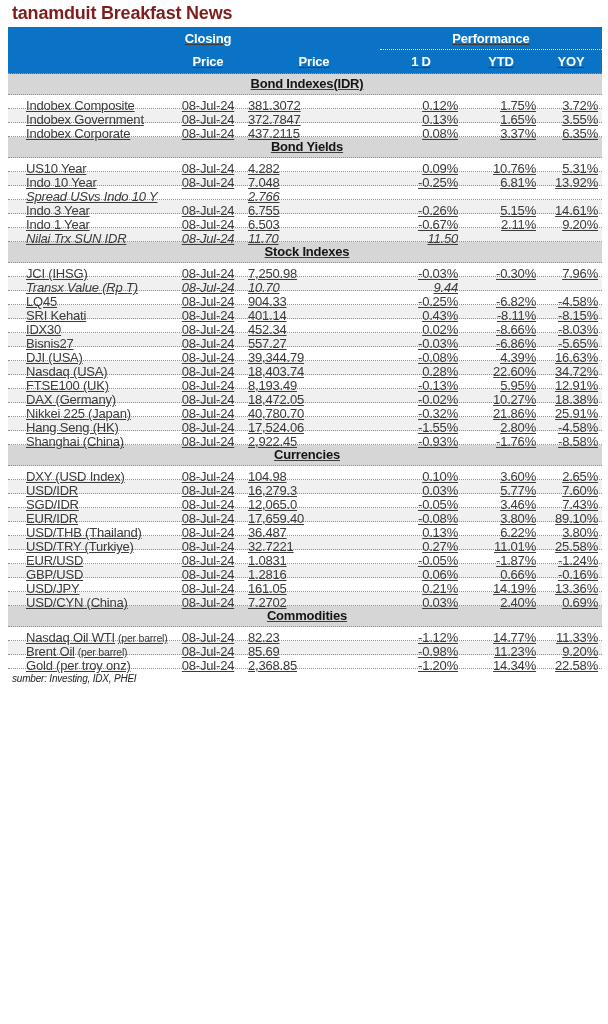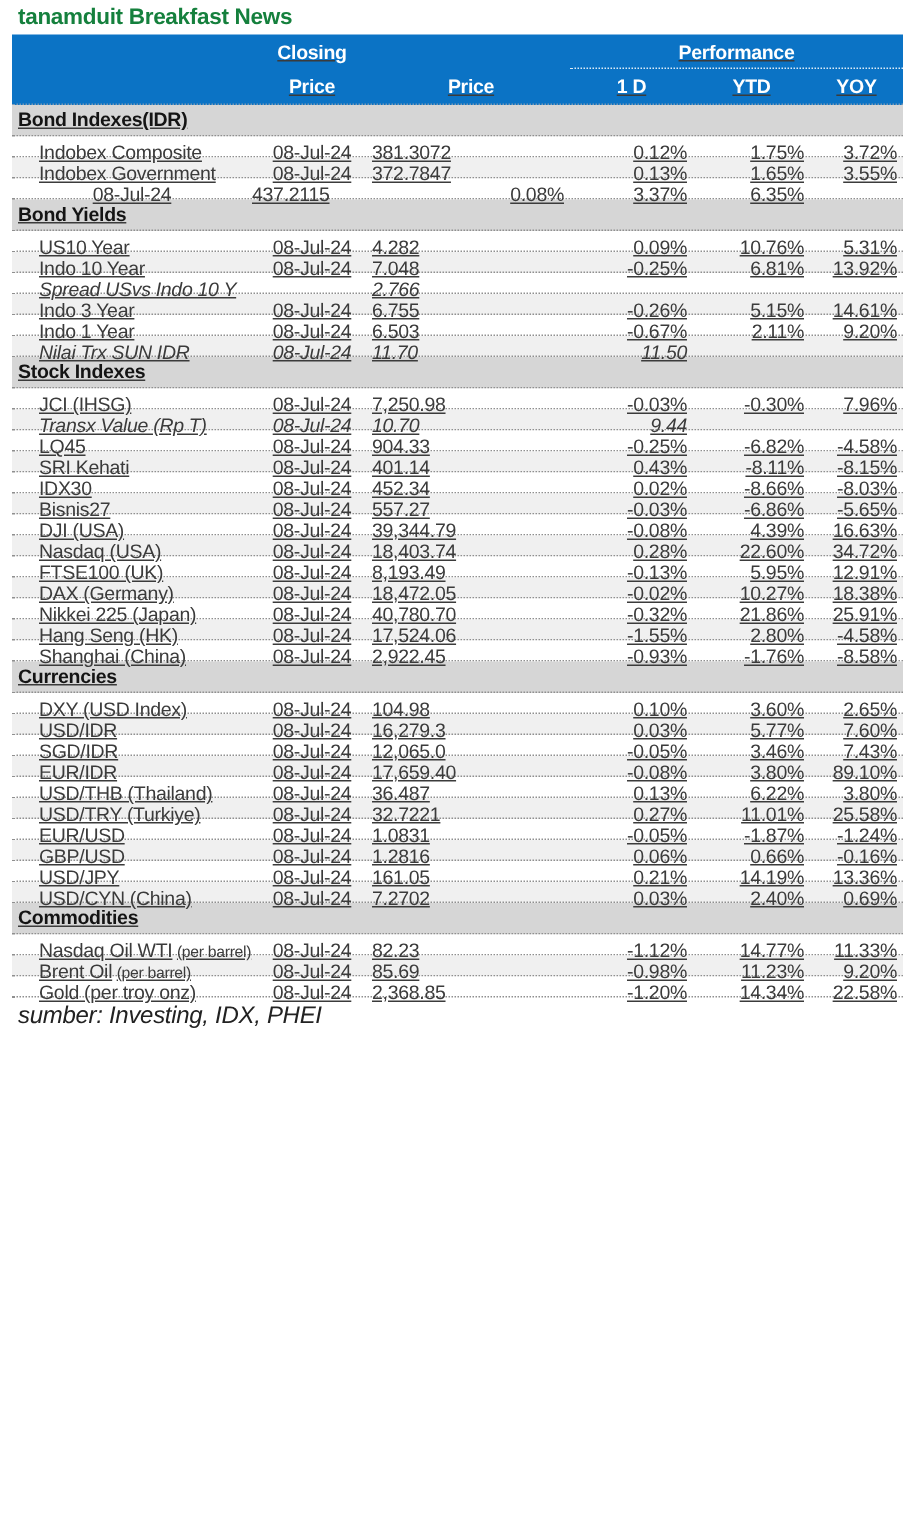--- a/index.html
+++ b/index.html
@@ -3,23 +3,23 @@
 <meta charset="utf-8">
 <style>
   * { box-sizing: border-box; margin: 0; padding: 0; }
   html, body { width: 608px; height: 1024px; background: #ffffff; overflow: hidden; }
   body {
     font-family: "Liberation Sans", sans-serif;
     color: #3b3b3b;
     letter-spacing: -0.2px;
   }
   .title {
-    font-size: 15px;
+    font-size: 18px;
     font-weight: 700;
-    color: #15803d;
+    color: #7f1d1d;
     margin: 3px 0 3px 12px;
   }
   .table {
     margin-left: 8px;
     width: 594px;
     text-decoration: underline;
   }
   .bluehead {
     display: grid;
     grid-template-columns: 160px 80px 132px 82px 78px 62px;
@@ -44,41 +44,42 @@
   }
   .section-row {
     height: 21px;
     line-height: 20px;
     background: var(--section-gray, #d6d6d6);
     border-bottom: 1px dotted #8f8f8f;
     font-weight: 700;
     font-size: 13px;
     color: #141414;
     padding-left: 4px;
+    text-align: center;
   }
   .row {
     display: grid;
     grid-template-columns: 160px 80px 132px 82px 78px 62px;
     height: 14px;
     line-height: 22px;
     border-bottom: 1px dotted #8f8f8f;
     font-size: 13px;
     background: #fff;
   }
   .row.alt { background: var(--alt-gray, #f0f0f0); }
   .row.italic { font-style: italic; }
   .cell-name { padding-left: 18px; white-space: nowrap; overflow: visible; }
   .cell-name .small { font-size: 10.5px; margin-left: 3px; }
   .cell-date { text-align: center; }
   .cell-price { text-align: left; padding-right: 6px; }
   .cell-num { text-align: right; padding-right: 4px; }
   .footer {
     margin: 4px 0 0 12px;
     font-style: italic;
-    font-size: 16px;
+    font-size: 10px;
     color: #222;
   }
 </style>
 </head>
 <body>
 
 <div class="title">tanamduit Breakfast News</div>
 
 <div class="table">
   <div class="bluehead">
@@ -104,20 +105,21 @@
       </div>
       <div class="row alt">
         <div class="cell-name"><span>Indobex Government</span></div>
         <div class="cell-date">08-Jul-24</div>
         <div class="cell-price">372.7847</div>
         <div class="cell-num">0.13%</div>
         <div class="cell-num">1.65%</div>
         <div class="cell-num">3.55%</div>
       </div>
       <div class="row">
+        <div class="cell-name"><span>Indobex Corporate</span></div>
         <div class="cell-date">08-Jul-24</div>
         <div class="cell-price">437.2115</div>
         <div class="cell-num">0.08%</div>
         <div class="cell-num">3.37%</div>
         <div class="cell-num">6.35%</div>
       </div>
       <div class="section-row"><span>Bond Yields</span></div>
       <div class="row">
         <div class="cell-name"><span>US10 Year</span></div>
         <div class="cell-date">08-Jul-24</div>

